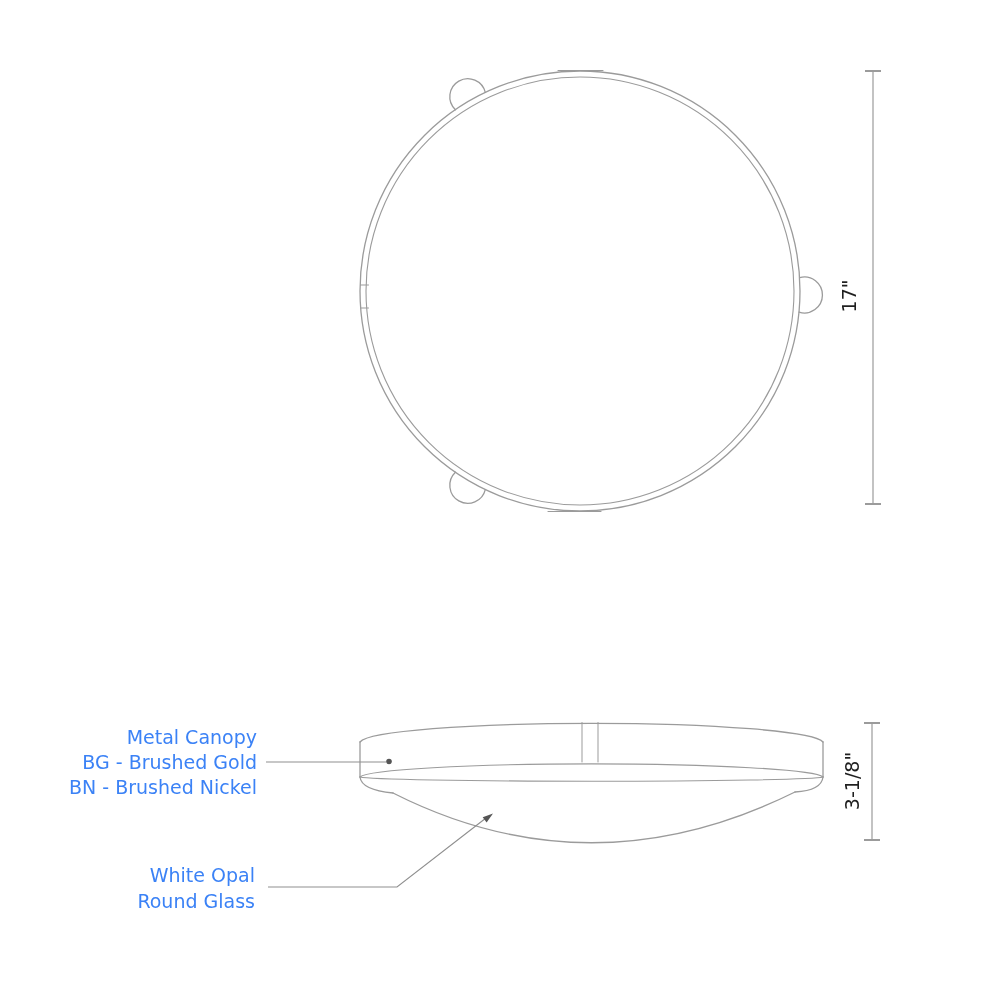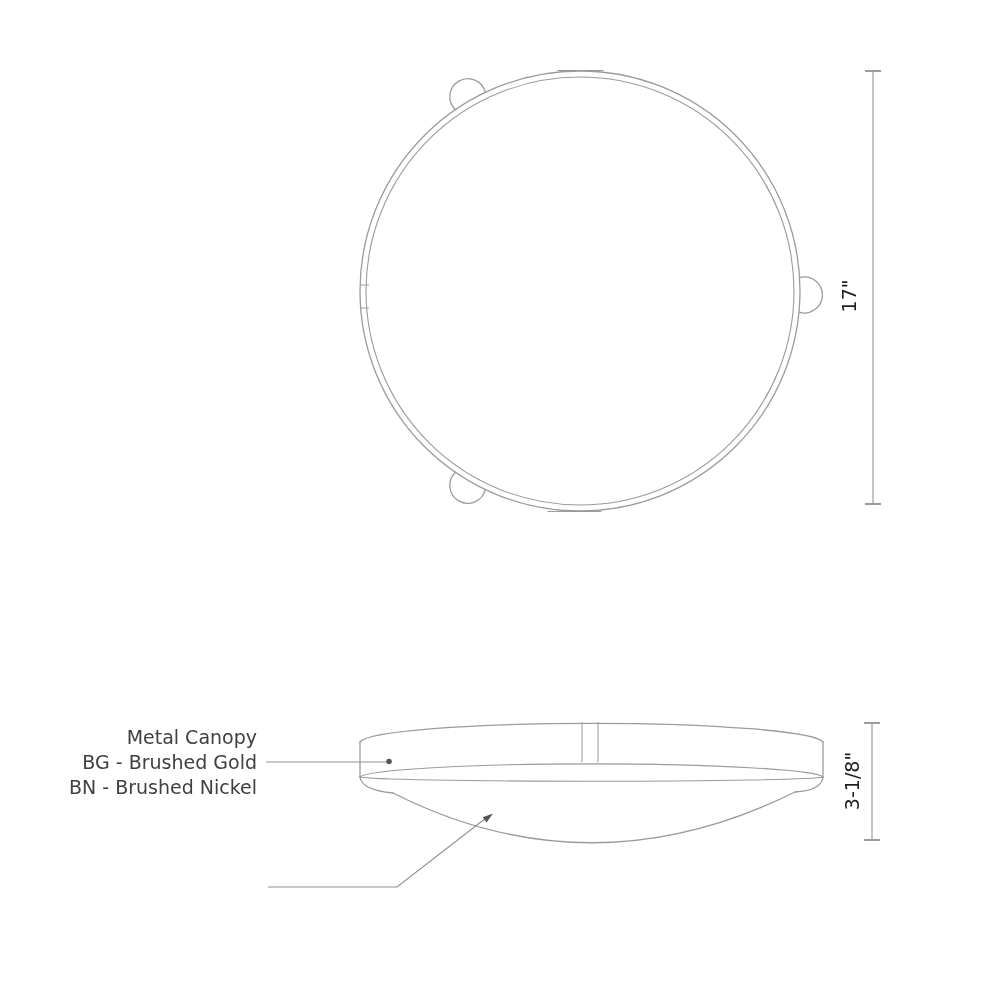--- a/index.html
+++ b/index.html
@@ -12,21 +12,21 @@
     overflow: hidden;
   }
   svg.linework {
     position: absolute;
     left: 0; top: 0;
     width: 1000px; height: 1000px;
   }
   .callout {
     position: absolute;
     text-align: right;
-    color: #404040;
+    color: #3b82f6;
     font-size: 19px;
     white-space: nowrap;
   }
   .callout-canopy { top: 725px; right: 743px; line-height: 25px; }
   .callout-glass  { top: 862px; right: 745px; line-height: 26px; }
   .dim-label {
     position: absolute;
     color: #1f1f1f;
     font-size: 19px;
     white-space: nowrap;
@@ -93,14 +93,18 @@
   <div class="dim-label dim-label-17">17"</div>
 
   <div class="dim-label dim-label-3-1-8">3-1/8"</div>
 
   <div class="callout callout-canopy">
     <div>Metal Canopy</div>
     <div>BG - Brushed Gold</div>
     <div>BN - Brushed Nickel</div>
   </div>
 
+  <div class="callout callout-glass">
+    <div>White Opal</div>
+    <div>Round Glass</div>
+  </div>
 
 </div>
 
 </body></html>

